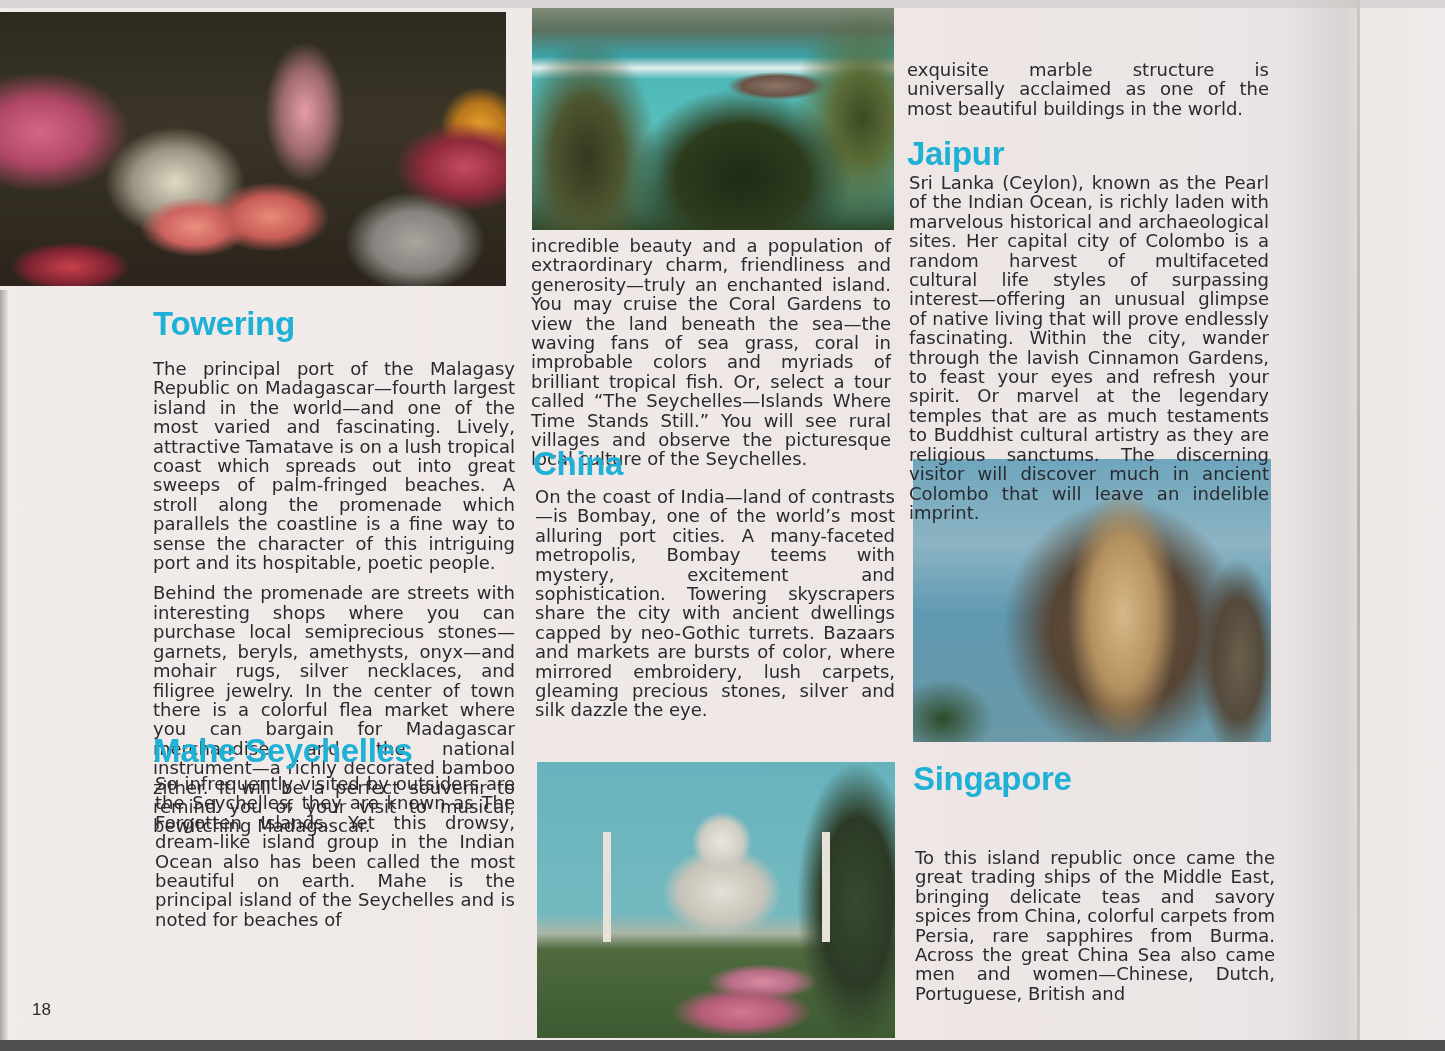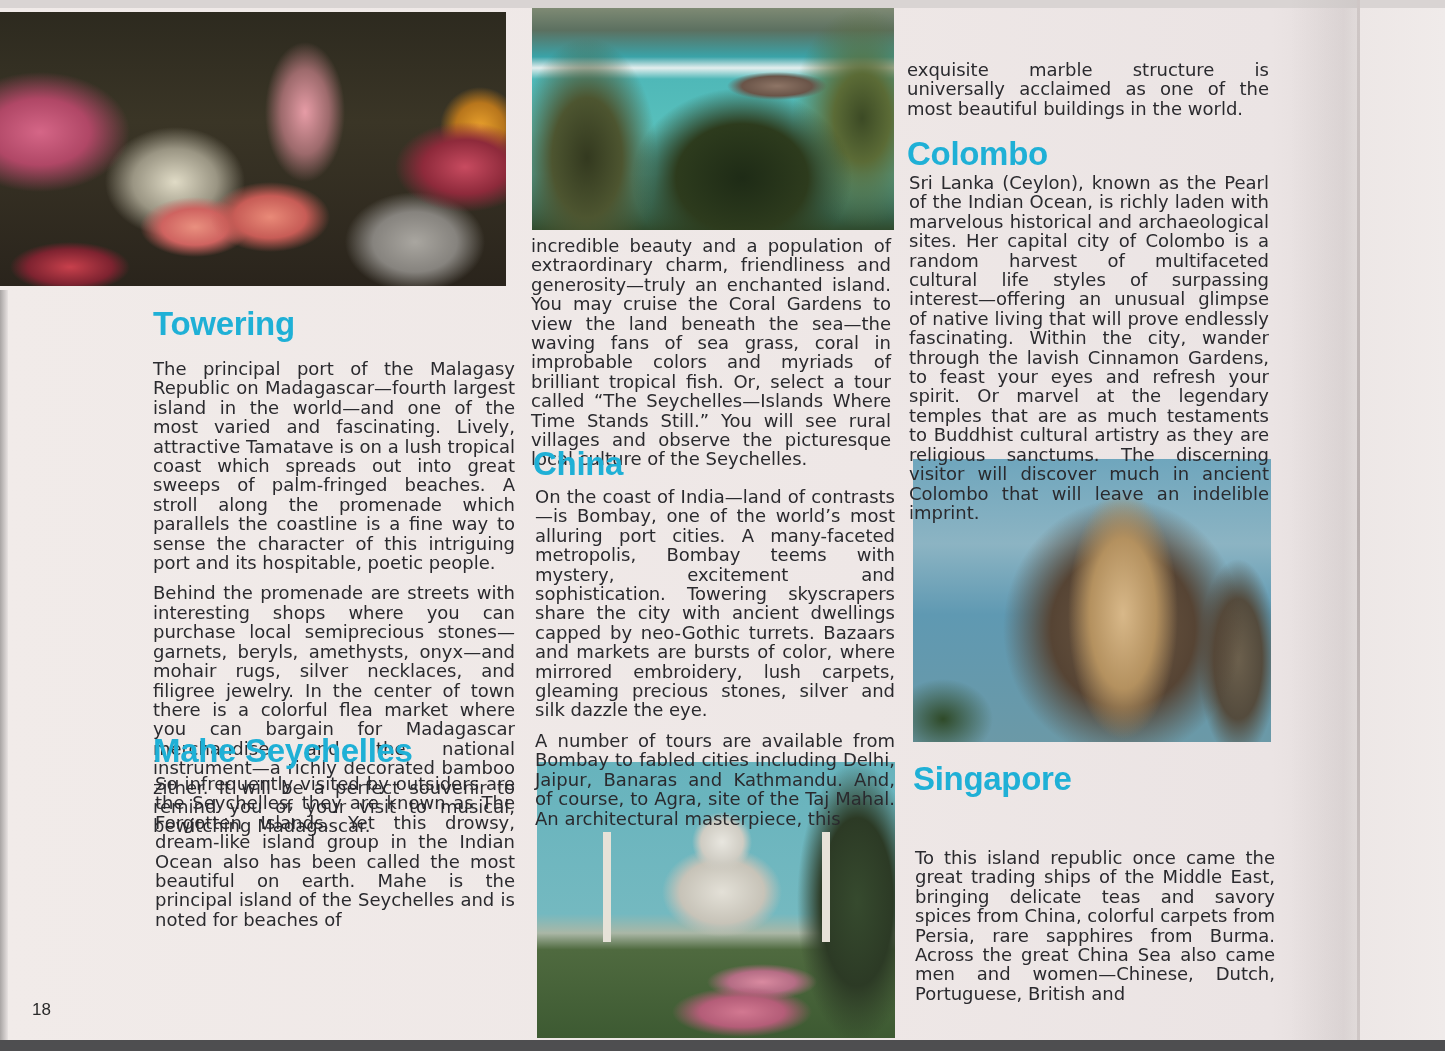--- a/index.html
+++ b/index.html
@@ -118,28 +118,27 @@
     <p>So infrequently visited by outsiders are the Seychelles, they are known as The Forgotten Islands. Yet this drowsy, dream-like island group in the Indian Ocean also has been called the most beautiful on earth. Mahe is the principal island of the Seychelles and is noted for beaches of</p>
   </div>
 
   <div class="col" style="left:531px; top:236px; width:360px;">
     <p>incredible beauty and a population of extraordinary charm, friendliness and generosity—truly an enchanted island. You may cruise the Coral Gardens to view the land beneath the sea—the waving fans of sea grass, coral in improbable colors and myriads of brilliant tropical fish. Or, select a tour called “The Seychelles—Islands Where Time Stands Still.” You will see rural villages and observe the picturesque local culture of the Seychelles.</p>
   </div>
 
   <h2 class="heading" style="left:533px; top:445px;">China</h2>
   <div class="col" style="left:535px; top:487px; width:360px;">
     <p>On the coast of India—land of contrasts—is Bombay, one of the world’s most alluring port cities. A many-faceted metropolis, Bombay teems with mystery, excitement and sophistication. Towering skyscrapers share the city with ancient dwellings capped by neo-Gothic turrets. Bazaars and markets are bursts of color, where mirrored embroidery, lush carpets, gleaming precious stones, silver and silk dazzle the eye.</p>
-    <p>A number of tours are available from Bombay to fabled cities including Delhi, Jaipur, Banaras and Kathmandu. And, of course, to Agra, site of the Taj Mahal. An architectural masterpiece, this</p>
   </div>
 
   <div class="col" style="left:907px; top:60px; width:362px;">
     <p>exquisite marble structure is universally acclaimed as one of the most beautiful buildings in the world.</p>
   </div>
 
-  <h2 class="heading" style="left:907px; top:135px;">Colombo</h2>
+  <h2 class="heading" style="left:907px; top:135px;">Jaipur</h2>
   <div class="col" style="left:909px; top:173px; width:360px;">
     <p>Sri Lanka (Ceylon), known as the Pearl of the Indian Ocean, is richly laden with marvelous historical and archaeological sites. Her capital city of Colombo is a random harvest of multifaceted cultural life styles of surpassing interest—offering an unusual glimpse of native living that will prove endlessly fascinating. Within the city, wander through the lavish Cinnamon Gardens, to feast your eyes and refresh your spirit. Or marvel at the legendary temples that are as much testaments to Buddhist cultural artistry as they are religious sanctums. The discerning visitor will discover much in ancient Colombo that will leave an indelible imprint.</p>
   </div>
 
   <h2 class="heading" style="left:913px; top:760px;">Singapore</h2>
   <div class="col" style="left:915px; top:802px; width:360px;margin-top:46px;">
     <p>To this island republic once came the great trading ships of the Middle East, bringing delicate teas and savory spices from China, colorful carpets from Persia, rare sapphires from Burma. Across the great China Sea also came men and women—Chinese, Dutch, Portuguese, British and</p>
   </div>
 
   <div class="pagenum">18</div>

